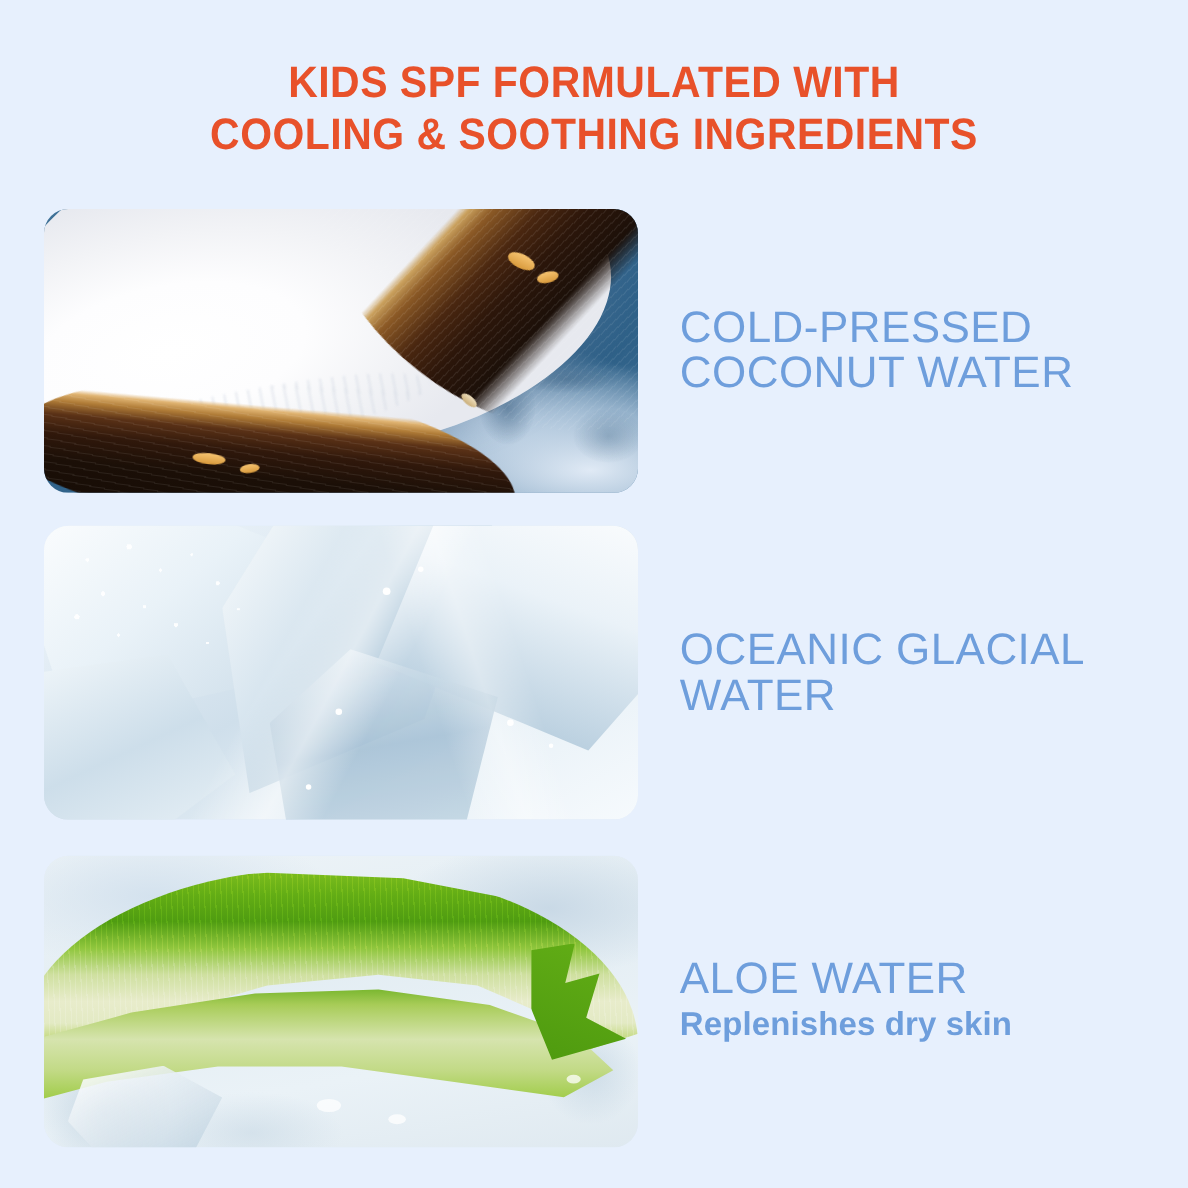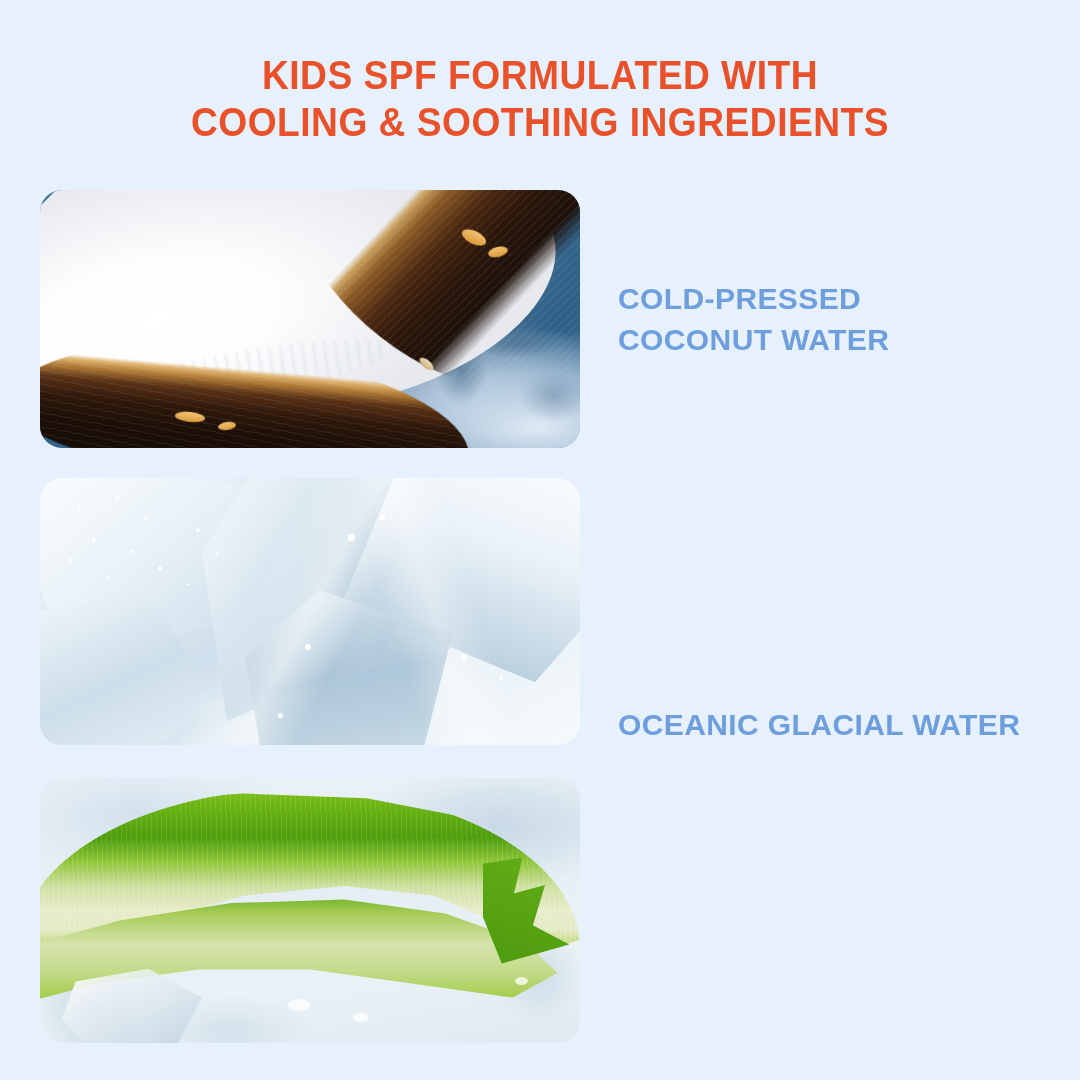--- a/index.html
+++ b/index.html
@@ -36,42 +36,42 @@
   
   .row {
     position: absolute;
     left: 40px;
     width: 990px;
     display: flex;
     flex-direction: row;
     align-items: center;
   }
   #row-0 { top: 190px; height: 258px; }
-  #row-1 { top: 478px; height: 267px; align-items: flex-end; }
+  #row-1 { top: 478px; height: 267px; }
   #row-2 { top: 778px; height: 265px; }
 
   .thumb {
     position: relative;
     width: 540px;
     height: 100%;
     border-radius: 22px;
     overflow: hidden;
     flex: 0 0 540px;
     background: #dfe9f7;
   }
 
   .copy {
     flex: 1 1 auto;
     padding-left: 38px;
     color: #6e9edc;
     font-family: "Liberation Sans", sans-serif;
   }
   .copy .title {
-    font-weight: bold;
-    font-size: 30px;
+    font-weight: normal;
+    font-size: 40px;
     line-height: 41px;
     letter-spacing: 0.4px;
     margin: 0;
     white-space: pre-line;
   }
   .copy .desc {
     font-weight: bold;
     font-size: 30px;
     line-height: 41px;
     letter-spacing: 0.1px;
@@ -385,14 +385,16 @@
       <div class="leaf-stripes"></div>
     </div>
     <div class="leaf-lower"></div>
     <div class="leaf-tip"></div>
     <div class="aloe-ice"></div>
     <div class="aloe-drop" style="left:46%;bottom:12%;width:22px;height:12px;"></div>
     <div class="aloe-drop" style="left:58%;bottom:8%;width:16px;height:9px;"></div>
     <div class="aloe-drop" style="left:88%;bottom:22%;width:13px;height:8px;"></div>
   </div>
   <div class="copy">
+    <p class="title">ALOE WATER</p>
+    <p class="desc">Replenishes dry skin</p>
   </div>
 </div>
 
 </body></html>

